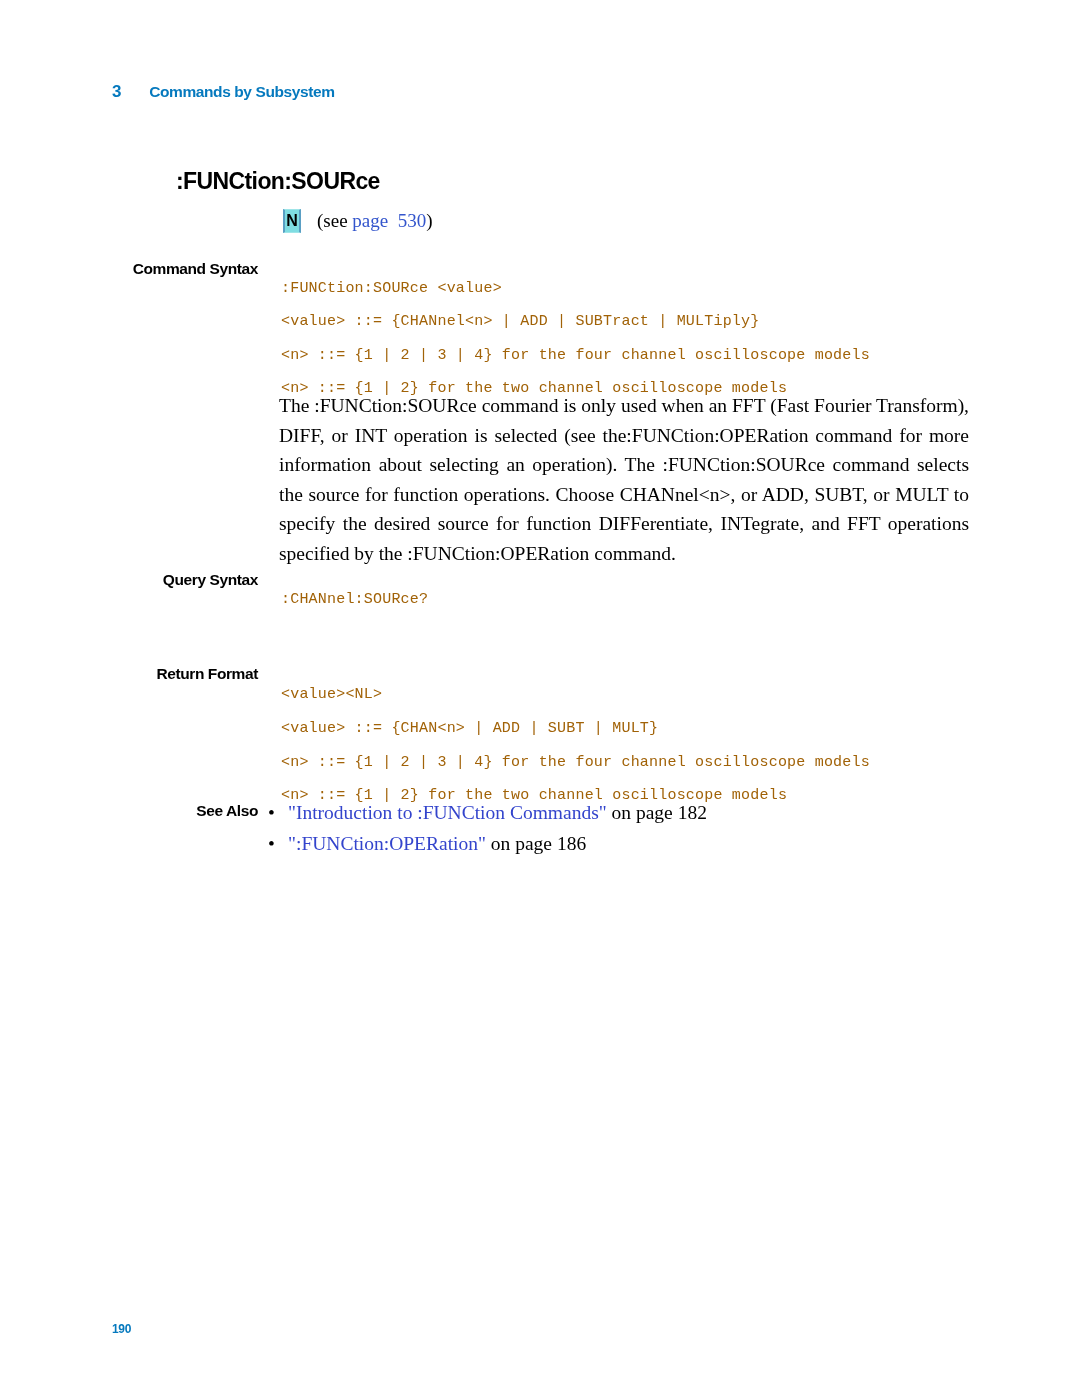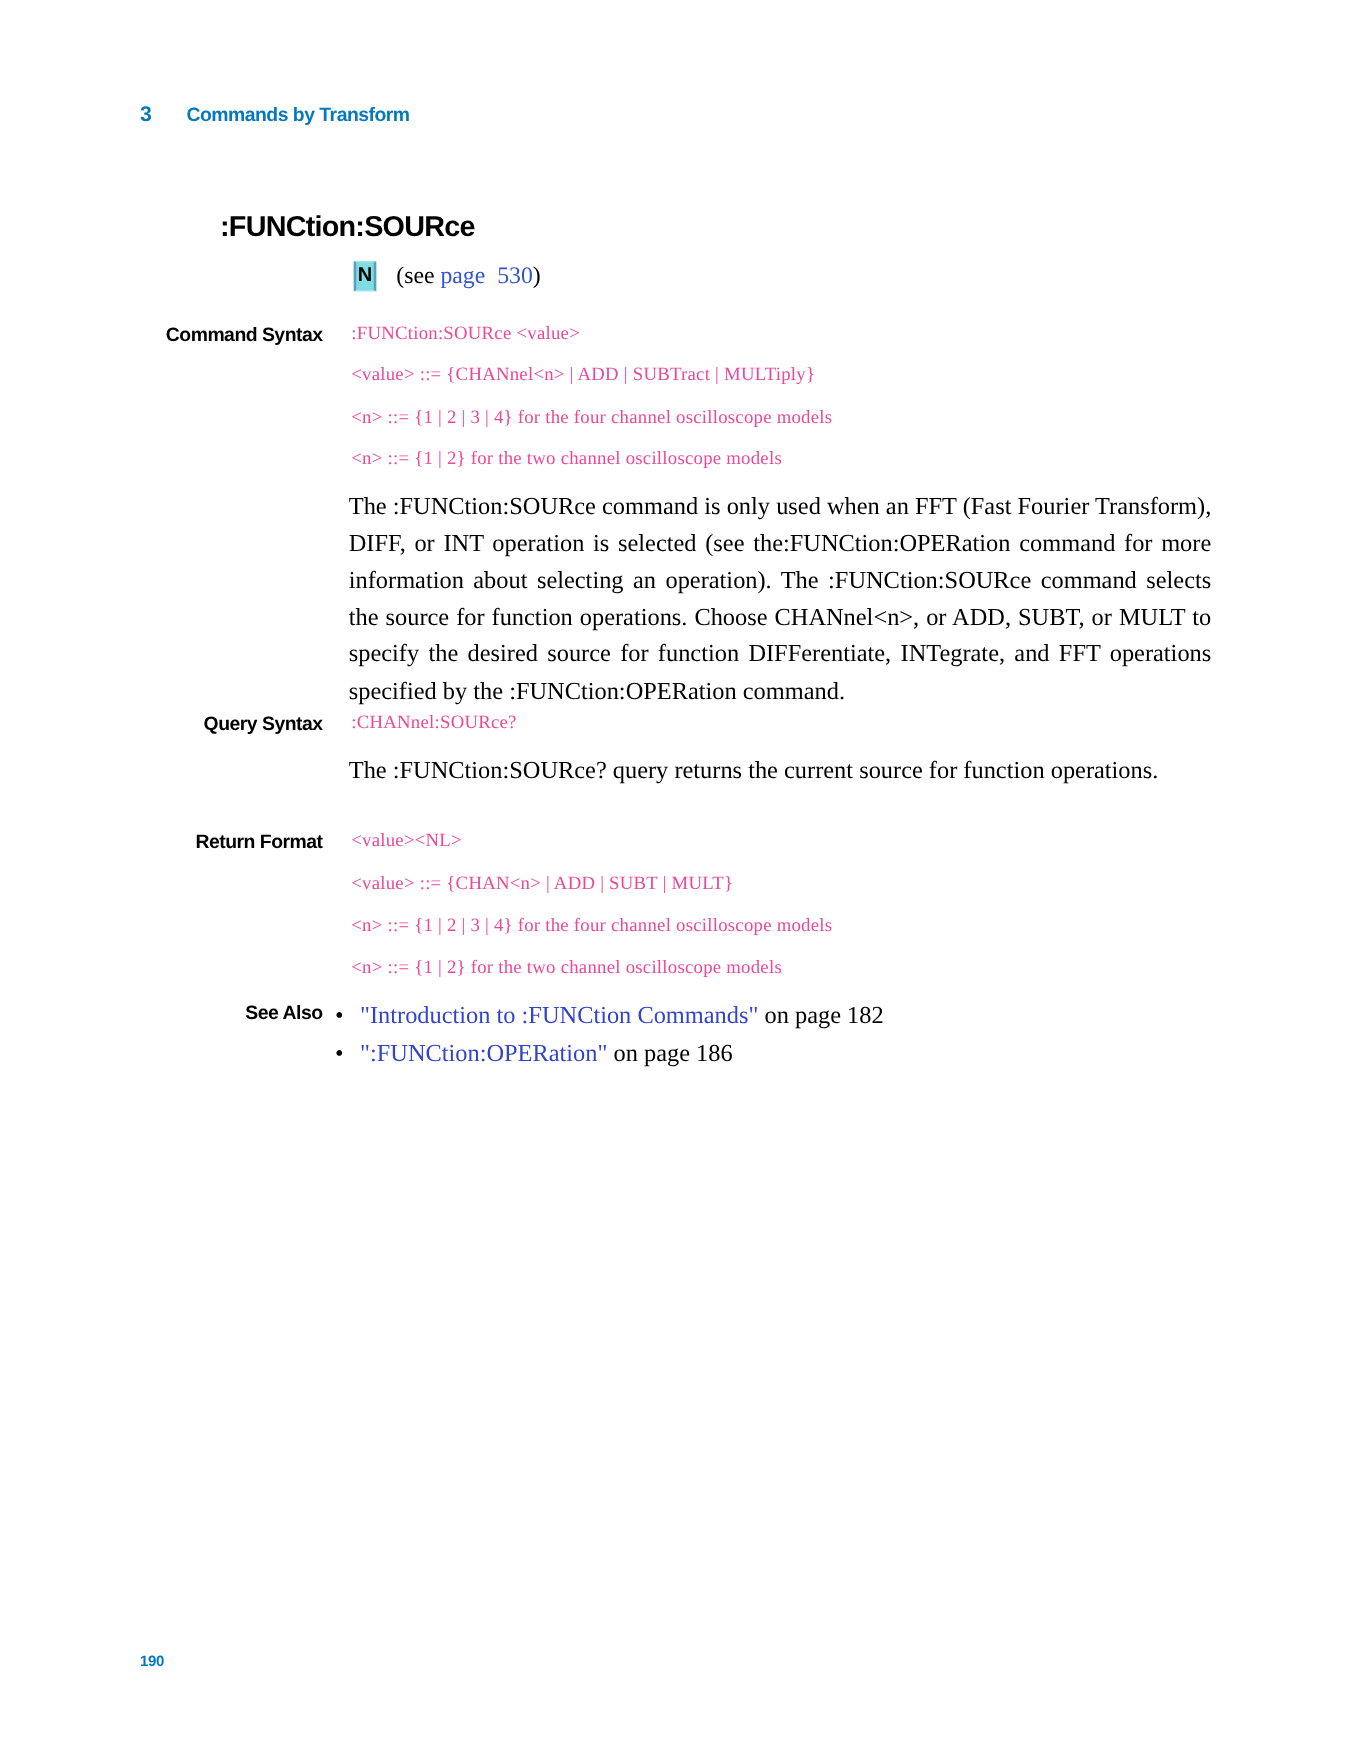--- a/index.html
+++ b/index.html
@@ -104,25 +104,26 @@
     font-weight: bold;
     font-size: 15.5px;
     color: #000000;
     letter-spacing: -0.4px;
   }
 
   
   .mono {
     position: absolute;
     left: 281px;
-    font-family: Liberation Serif, serif;
+    font-family: Liberation Mono, monospace;
     font-size: 15px;
-    color: #ec4899;
+    color: #a16207;
     white-space: pre;
     letter-spacing: 0.2px;
+    margin-top: 21px;
   }
 
   
   .para {
     position: absolute;
     left: 279px;
     width: 690px;
     font-family: "Liberation Serif", serif;
     font-size: 19.5px;
     line-height: 29.5px;
@@ -169,42 +170,41 @@
     white-space: nowrap;
   }
 </style>
 </head>
 <body>
 
 <div class="page">
 
   <div class="running-header">
     <span class="chapter-number">3</span>
-    <span class="chapter-title">Commands by Transform</span>
+    <span class="chapter-title">Commands by Subsystem</span>
   </div>
 
   <div class="command-title">:FUNCtion:SOURce</div>
 
   <div class="note-row">
     <span class="n-badge">N</span>
     <span class="see-page"><span>(see </span><span class="link-lighter">page  530</span><span>)</span></span>
   </div>
 
   <div class="sec-label" style="top:260px;">Command Syntax</div>
   <div class="mono" style="top:259px;">:FUNCtion:SOURce &lt;value&gt;</div>
   <div class="mono" style="top:292px;text-align:center;">&lt;value&gt; ::= {CHANnel&lt;n&gt; | ADD | SUBTract | MULTiply}</div>
   <div class="mono" style="top:326px;">&lt;n&gt; ::= {1 | 2 | 3 | 4} for the four channel oscilloscope models</div>
   <div class="mono" style="top:359px;">&lt;n&gt; ::= {1 | 2} for the two channel oscilloscope models</div>
 
   <div class="para" style="top:391px;">The :FUNCtion:SOURce command is only used when an FFT (Fast Fourier Transform), DIFF, or INT operation is selected (see the:FUNCtion:OPERation command for more information about selecting an operation). The :FUNCtion:SOURce command selects the source for function operations. Choose CHANnel&lt;n&gt;, or ADD, SUBT, or MULT to specify the desired source for function DIFFerentiate, INTegrate, and FFT operations specified by the :FUNCtion:OPERation command.</div>
 
   <div class="sec-label" style="top:571px;">Query Syntax</div>
   <div class="mono" style="top:570px;">:CHANnel:SOURce?</div>
 
-  <div class="para" style="top:602px;">The :FUNCtion:SOURce? query returns the current source for function operations.</div>
 
   <div class="sec-label" style="top:665px;">Return Format</div>
   <div class="mono" style="top:665px;">&lt;value&gt;&lt;NL&gt;</div>
   <div class="mono" style="top:699px;">&lt;value&gt; ::= {CHAN&lt;n&gt; | ADD | SUBT | MULT}</div>
   <div class="mono" style="top:733px;">&lt;n&gt; ::= {1 | 2 | 3 | 4} for the four channel oscilloscope models</div>
   <div class="mono" style="top:766px;">&lt;n&gt; ::= {1 | 2} for the two channel oscilloscope models</div>
 
   <div class="sec-label" style="top:802px;">See Also</div>
 
   <div class="see-also-item" style="top:798px;">

